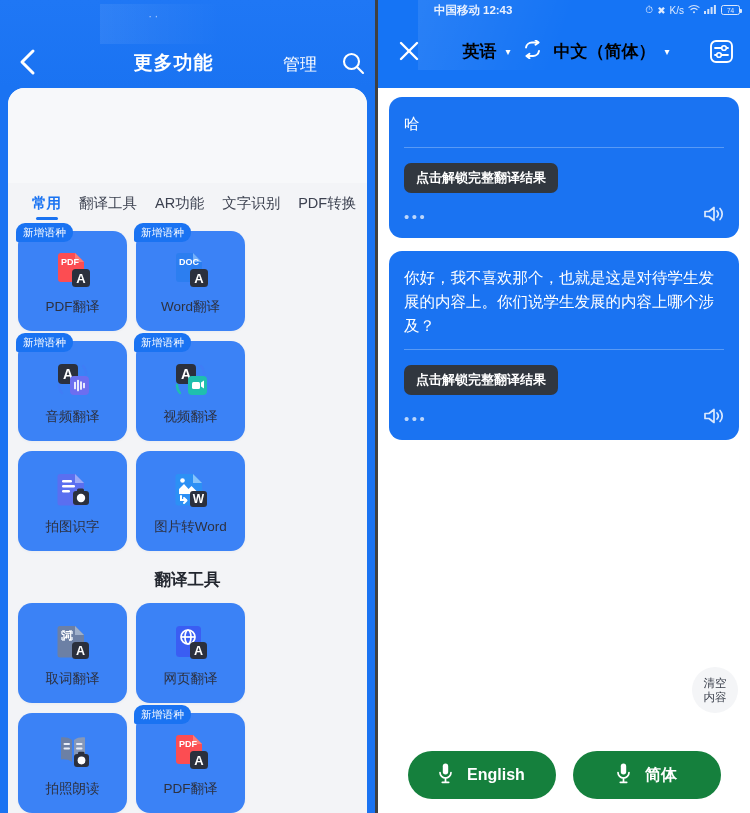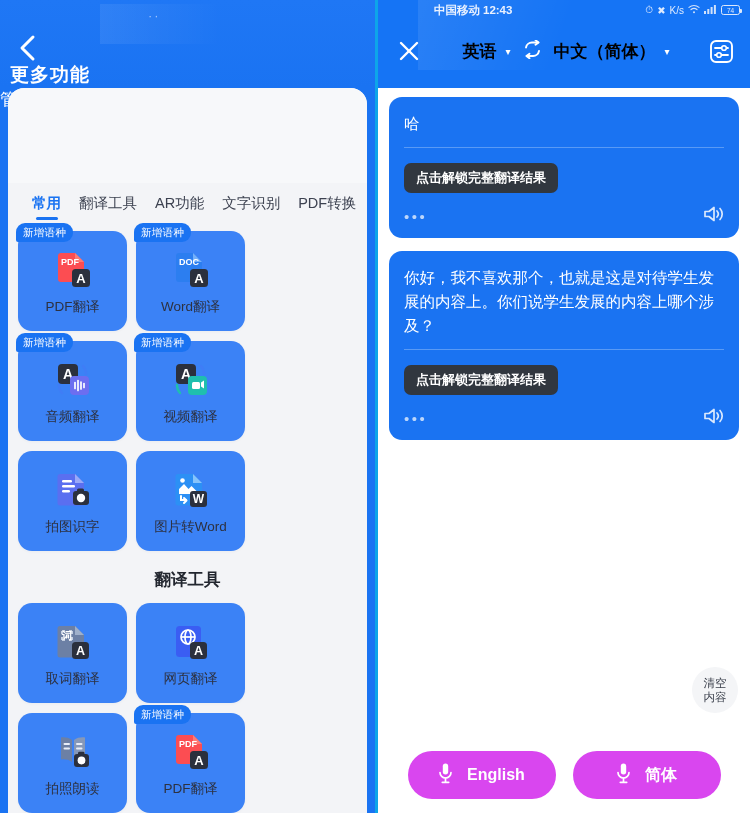--- a/index.html
+++ b/index.html
@@ -22,21 +22,21 @@
     position: relative; height: 88px;
     background: linear-gradient(180deg,#1f77f5 0%,#1a73f2 100%);
   }
   .left-topbar::before {
     content:""; position:absolute; left:100px; top:4px; width:120px; height:40px;
     background: linear-gradient(90deg, rgba(255,255,255,.08), rgba(255,255,255,0));
   }
   .nav-dots { position:absolute; left:148px; top:8px; color:#9ec2fb; font-size:13px; letter-spacing:2px;}
   .nav-row {
     position:absolute; left:0; right:0; top:34px; height:42px;
-    display:flex; align-items:flex-start;flex-direction:column;
+    display:flex; align-items:flex-end;
   }
   .back-icon { width:54px; display:flex; justify-content:center; align-items:center; cursor:pointer;}
   .back-icon svg { display:block; }
   .nav-title {
     flex:1; text-align:center; color:#fff; font-size:19px; font-weight:bold;
     letter-spacing:1px; padding-left:10px;
   }
   .nav-manage { color:#fff; font-size:17px; padding-right:14px; cursor:pointer;}
   .nav-search { width:44px; display:flex; justify-content:center; align-items:center; cursor:pointer;}
 
@@ -80,21 +80,21 @@
 
   .section-title {
     text-align:center; font-size:16.5px; font-weight:bold; color:#22262f;
     margin:18px 0 2px 0;
   }
 
   
   .panel-right {
     position:relative; width:375px; height:813px;
     background:#ffffff; overflow:hidden;
-    border-left:3px solid #0ea5e9;
+    border-left:3px solid #404040;
   }
   .r-blue {
     position:relative; height:88px; background:#1574f5; overflow:hidden;
   }
   .r-blue::after{
     content:""; position:absolute; left:40px; top:0; width:200px; height:70px;
     background:linear-gradient(110deg, rgba(255,255,255,.09), rgba(255,255,255,0) 70%);
   }
   .statusbar {
     position:relative; height:20px; display:flex; align-items:center;
@@ -145,21 +145,21 @@
     position:absolute; right:12px; bottom:100px;
     width:46px; height:46px; border-radius:50%; background:#f4f5f7;
     display:flex; flex-direction:column; align-items:center; justify-content:center;
     font-size:11.5px; color:#3b404c; line-height:1.25; cursor:pointer;
   }
   .mic-row {
     position:absolute; left:0; right:0; bottom:12px; height:52px;
     display:flex; align-items:center; justify-content:center; gap:17px;
   }
   .mic-btn {
-    width:148px; height:48px; border-radius:26px; background:#d946ef;
+    width:148px; height:48px; border-radius:26px; background:#15803d;
     display:flex; align-items:center; justify-content:center; gap:14px;
     color:#fff; font-size:16px; font-weight:bold; cursor:pointer;
   }
   .bottom-bar { position:absolute; left:0; right:0; bottom:0; height:6px; background:#fff;}
 </style>
 </head>
 <body>
 
 <div class="screen">
 

